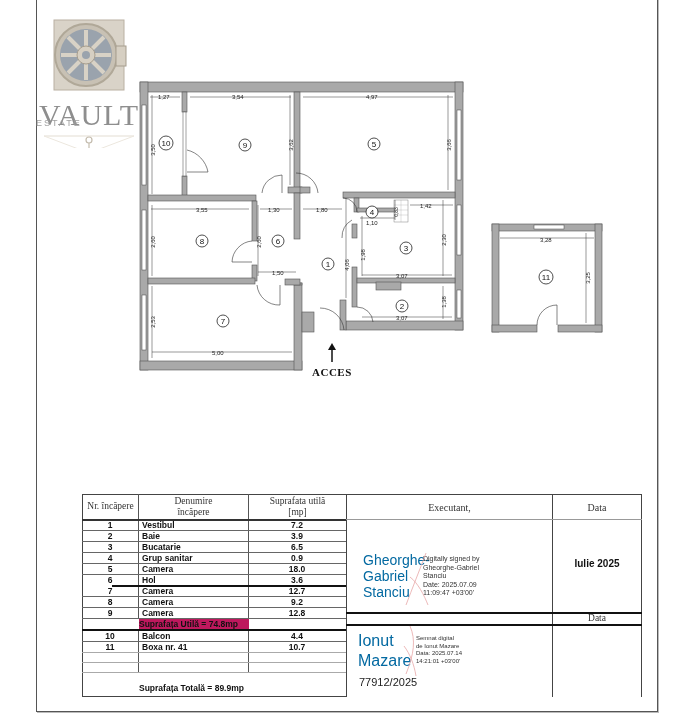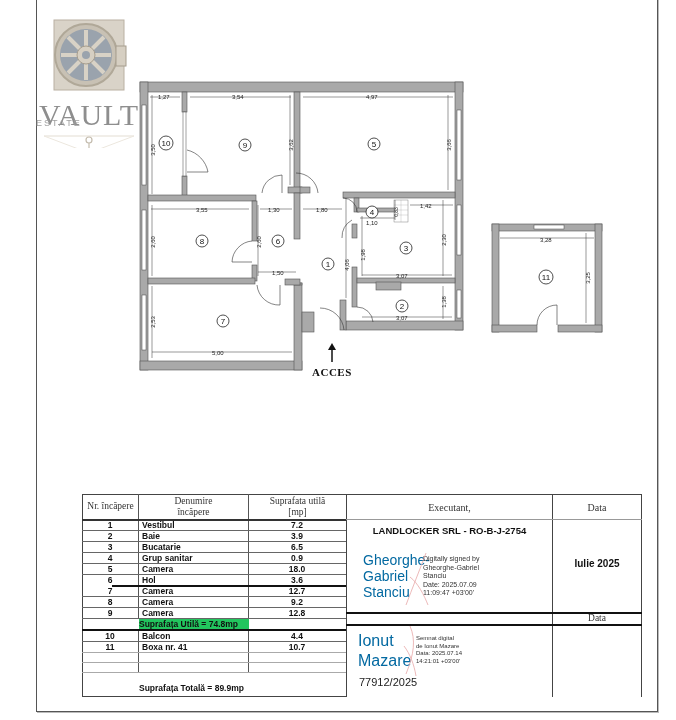--- a/index.html
+++ b/index.html
@@ -278,39 +278,38 @@
 
   <div class="thin-line" style="left:0;top:36px;width:264px;height:1px"></div>
   <div class="thin-line" style="left:0;top:47px;width:264px;height:1px"></div>
   <div class="thin-line" style="left:0;top:58px;width:264px;height:1px"></div>
   <div class="thin-line" style="left:0;top:69px;width:264px;height:1px"></div>
   <div class="thin-line" style="left:0;top:80px;width:264px;height:1px"></div>
   <div class="bold-line" style="left:30px;top:91px;width:234px;height:1.5px"></div>
   <div class="thin-line" style="left:0;top:102px;width:264px;height:1px"></div>
   <div class="thin-line" style="left:0;top:113px;width:264px;height:1px"></div>
 
-  <div class="cell row-txt" style="left:57px;top:125px;width:200px;font-size:8.5px;background:#22c55e;padding-left:0">Suprafața Utilă = 74.8mp</div>
+  <div class="cell row-txt" style="left:57px;top:125px;width:200px;font-size:8.5px;background:#be185d;padding-left:0">Suprafața Utilă = 74.8mp</div>
   <div class="bold-line" style="left:1px;top:124px;width:56px;height:11px;background:#fff"></div>
   <div class="bold-line" style="left:167px;top:124px;width:97px;height:11px;background:#fff"></div>
   <div class="bold-line" style="left:0;top:124px;width:264px;height:1px;background:#666"></div>
   <div class="bold-line" style="left:0;top:135px;width:264px;height:2px"></div>
 
   <div class="cell row-txt num" style="left:0;top:137px;width:56px">10</div>
   <div class="cell row-txt" style="left:60px;top:137px;width:100px">Balcon</div>
   <div class="cell row-txt num" style="left:166px;top:137px;width:98px">4.4</div>
   <div class="thin-line" style="left:0;top:147px;width:264px;height:1px"></div>
   <div class="cell row-txt num" style="left:0;top:148px;width:56px">11</div>
   <div class="cell row-txt" style="left:60px;top:148px;width:100px">Boxa nr. 41</div>
   <div class="cell row-txt num" style="left:166px;top:148px;width:98px">10.7</div>
   <div class="thin-line" style="left:0;top:158px;width:264px;height:1px;background:#aaa"></div>
   <div class="thin-line" style="left:0;top:168px;width:264px;height:1px;background:#aaa"></div>
   <div class="thin-line" style="left:0;top:178px;width:264px;height:1px;background:#aaa"></div>
   <div class="cell row-txt" style="left:57px;top:189px;width:200px">Suprafața Totală = 89.9mp</div>
 
-  <div class="cell exec-title" style="left:265px;top:31px;width:205px">LANDLOCKER SRL - RO-B-J-2754</div>
   <div class="cell sig-name" style="left:281px;top:58px;width:80px">
     <div>Gheorghe-</div>
     <div>Gabriel</div>
     <div>Stanciu</div>
   </div>
   <div class="cell sig-info" style="left:341px;top:61px;width:100px">
     <div>Digitally signed by</div>
     <div>Gheorghe-Gabriel</div>
     <div>Stanciu</div>
     <div>Date: 2025.07.09</div>

